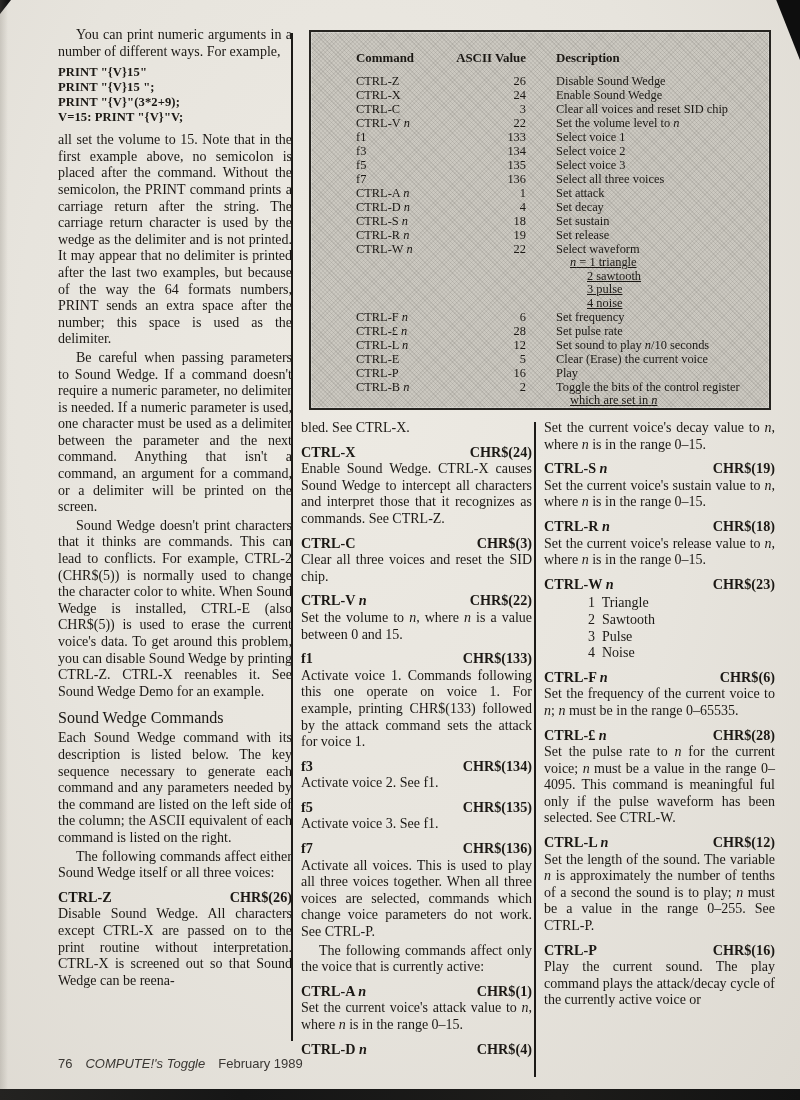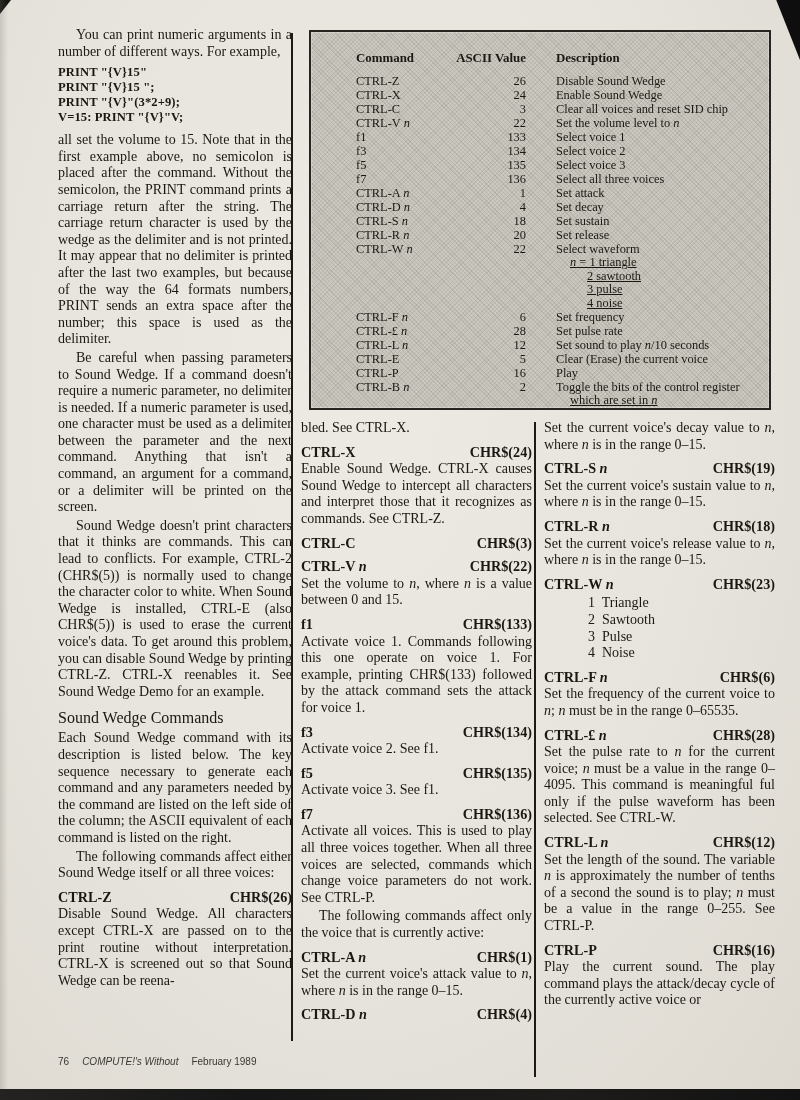--- a/index.html
+++ b/index.html
@@ -34,21 +34,21 @@
   .indent{text-indent:18px;}
   .cont{margin:0 0 2px 0;}
   .note{margin:9px 0 2px 0;text-indent:18px;}
   h2{font-size:16px;line-height:18px;margin:9px 0 3px 0;font-weight:normal;}
   .code{font-weight:bold;font-size:12.6px;line-height:15px;margin:5px 0 7px 0;
     letter-spacing:0.1px;white-space:pre;}
   .entry-head{display:flex;justify-content:space-between;font-weight:bold;
     margin:7px 0 1px 0;font-size:14.2px;}
   .wave-list{margin:3px 0 3px 44px;white-space:pre;}
   .footer{position:absolute;left:58px;top:1056px;font-family:"Liberation Sans",sans-serif;
-    font-size:10px;color:#3a3733;display:flex;gap:13px;align-items:baseline;}
+    font-size:13px;color:#3a3733;display:flex;gap:13px;align-items:baseline;}
   .footer .mag{font-style:italic;}
 
   
   .table-box{
     position:absolute;left:309px;top:30px;width:462px;height:380px;box-sizing:border-box;
     background-color:#cbc8c0;
     background-image:
       repeating-linear-gradient(45deg, rgba(70,67,62,0.12) 0 1px, rgba(0,0,0,0) 1px 3px),
       repeating-linear-gradient(135deg, rgba(70,67,62,0.09) 0 1px, rgba(0,0,0,0) 1px 3px);
     border:2px solid #262420;
@@ -130,21 +130,21 @@
         <div class="tcell tcell-val">4</div>
         <div class="tcell tcell-desc">
           <div class="d-main">Set decay</div>
         </div>
         <div class="tcell tcell-cmd">CTRL-S <i>n</i></div>
         <div class="tcell tcell-val">18</div>
         <div class="tcell tcell-desc">
           <div class="d-main">Set sustain</div>
         </div>
         <div class="tcell tcell-cmd">CTRL-R <i>n</i></div>
-        <div class="tcell tcell-val">20</div>
+        <div class="tcell tcell-val">19</div>
         <div class="tcell tcell-desc">
           <div class="d-main">Set release</div>
         </div>
         <div class="tcell tcell-cmd">CTRL-W <i>n</i></div>
         <div class="tcell tcell-val">22</div>
         <div class="tcell tcell-desc">
           <div class="d-main">Select waveform</div>
           <div class="desc-extra"><i>n</i> = 1 triangle</div>
           <div class="desc-extra">2 sawtooth</div>
           <div class="desc-extra">3 pulse</div>
@@ -206,20 +206,21 @@
       <p class="cont">bled. See CTRL-X.</p>
       <div class="entry-head">
         <span>CTRL-X</span>
         <span>CHR$(24)</span>
       </div>
       <p>Enable Sound Wedge. CTRL-X causes Sound Wedge to intercept all characters and interpret those that it recognizes as commands. See CTRL-Z.</p>
       <div class="entry-head">
         <span>CTRL-C</span>
         <span>CHR$(3)</span>
       </div>
+      <p>Clear all three voices and reset the SID chip.</p>
       <div class="entry-head">
         <span>CTRL-V <i>n</i></span>
         <span>CHR$(22)</span>
       </div>
       <p>Set the volume to <i>n</i>, where <i>n</i> is a value between 0 and 15.</p>
       <div class="entry-head">
         <span>f1</span>
         <span>CHR$(133)</span>
       </div>
       <p>Activate voice 1. Commands following this one operate on voice 1. For example, printing CHR$(133) followed by the attack command sets the attack for voice 1.</p>
@@ -284,18 +285,18 @@
       <p>Set the length of the sound. The variable <i>n</i> is approximately the number of tenths of a second the sound is to play; <i>n</i> must be a value in the range 0–255. See CTRL-P.</p>
       <div class="entry-head">
         <span>CTRL-P</span>
         <span>CHR$(16)</span>
       </div>
       <p>Play the current sound. The play command plays the attack/decay cycle of the currently active voice or</p>
     </div>
 
   <div class="footer">
     <span>76</span>
-    <span class="mag">COMPUTE!'s Without</span>
+    <span class="mag">COMPUTE!'s Toggle</span>
     <span>February 1989</span>
   </div>
 
   <div class="bottom-bar"></div>
 </div>
 
 </body></html>

